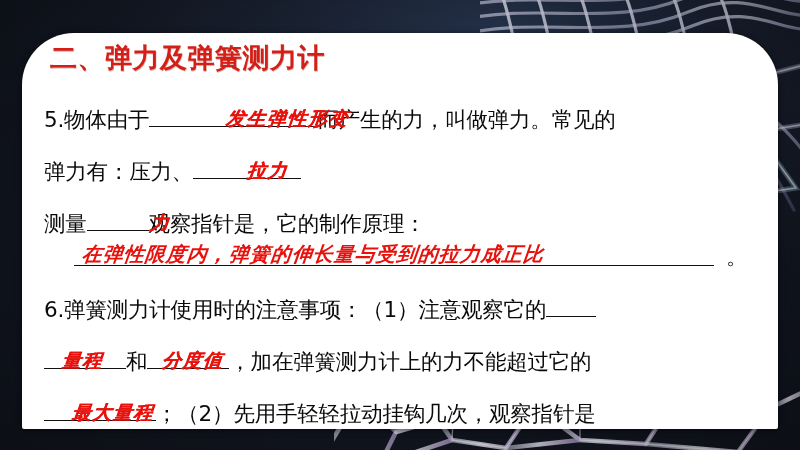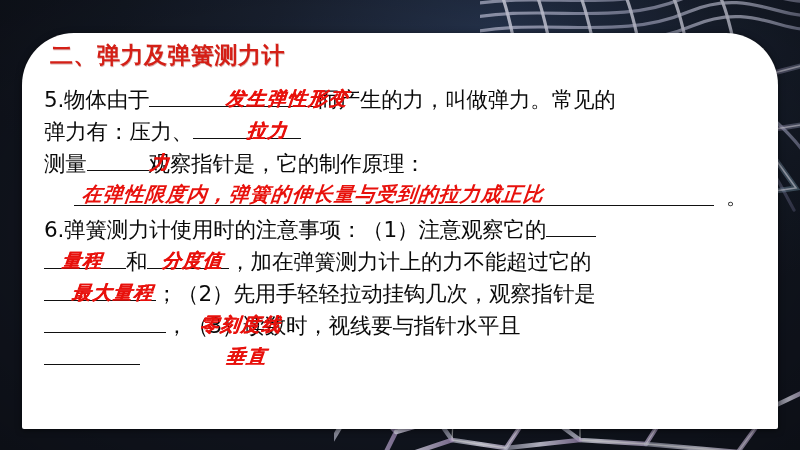--- a/index.html
+++ b/index.html
@@ -75,21 +75,21 @@
     height: 396px;
   }
 
   
   .title {
     position: absolute;
     left: 28px;
     top: 7px;
     font-family: Liberation Sans, sans-serif;
     font-weight: bold;
-    font-size: 23px;
+    font-size: 27px;
     letter-spacing: 0.5px;
     color: #d41f16;
     white-space: nowrap;
     text-shadow: 0.5px 0.5px 0 rgba(140,15,10,0.35);
   }
 
   
   .body {
     position: absolute;
     left: 22px;
@@ -98,20 +98,21 @@
     color: #0a0a0a;
     font-family: "DejaVu Sans", "Liberation Sans", sans-serif;
     font-size: 21.5px;
     line-height: 32px;
     letter-spacing: -0.2px;
   }
   .line {
     position: relative;
     height: 32px;
     white-space: nowrap;
+    margin-top: 20px;
   }
 
   .txt { vertical-align: baseline; }
 
   
   .blank {
     position: relative;
     display: inline-block;
     border-bottom: 1.6px solid #111;
     vertical-align: baseline;

